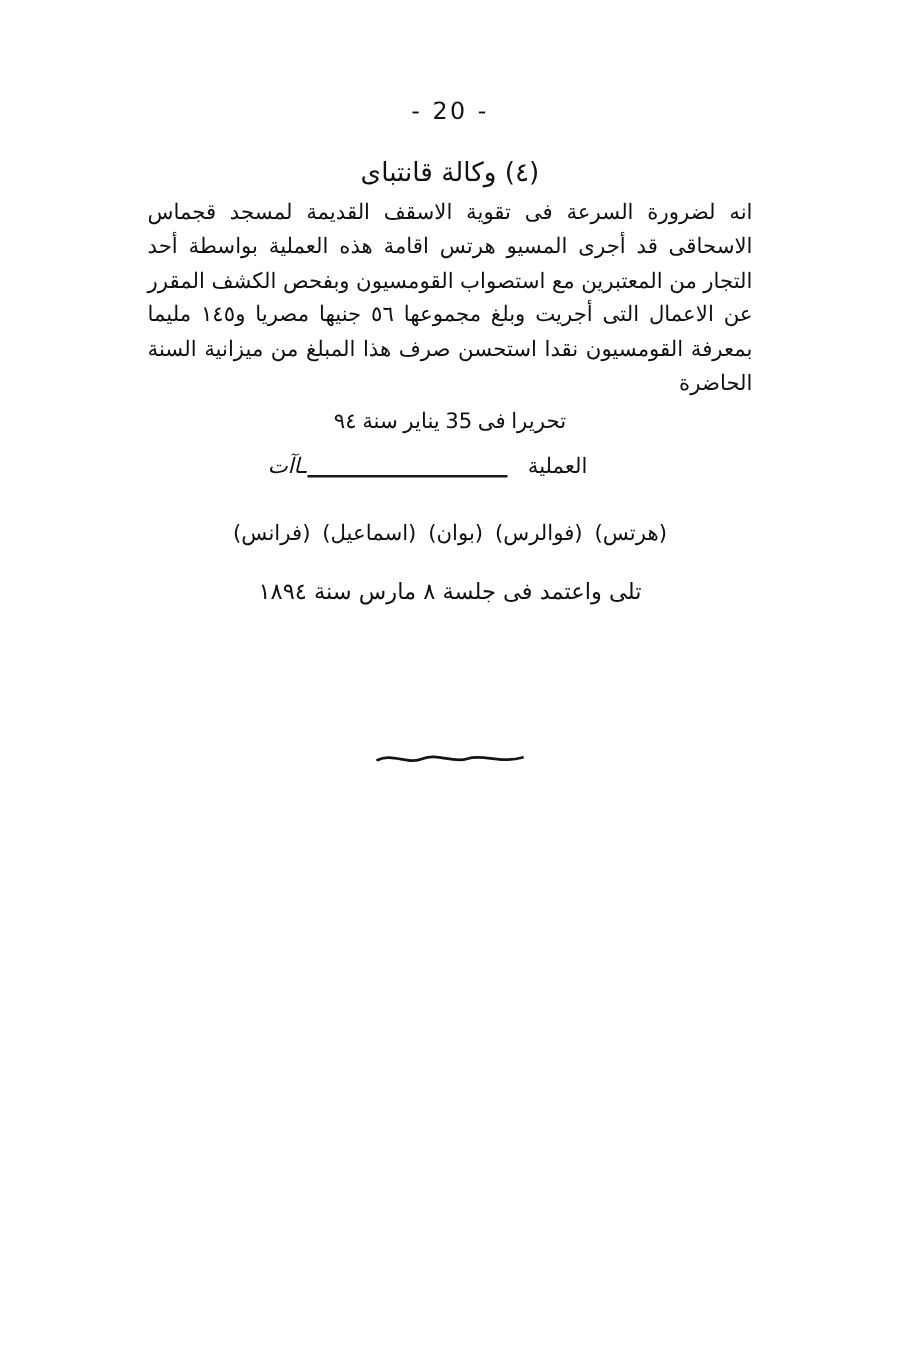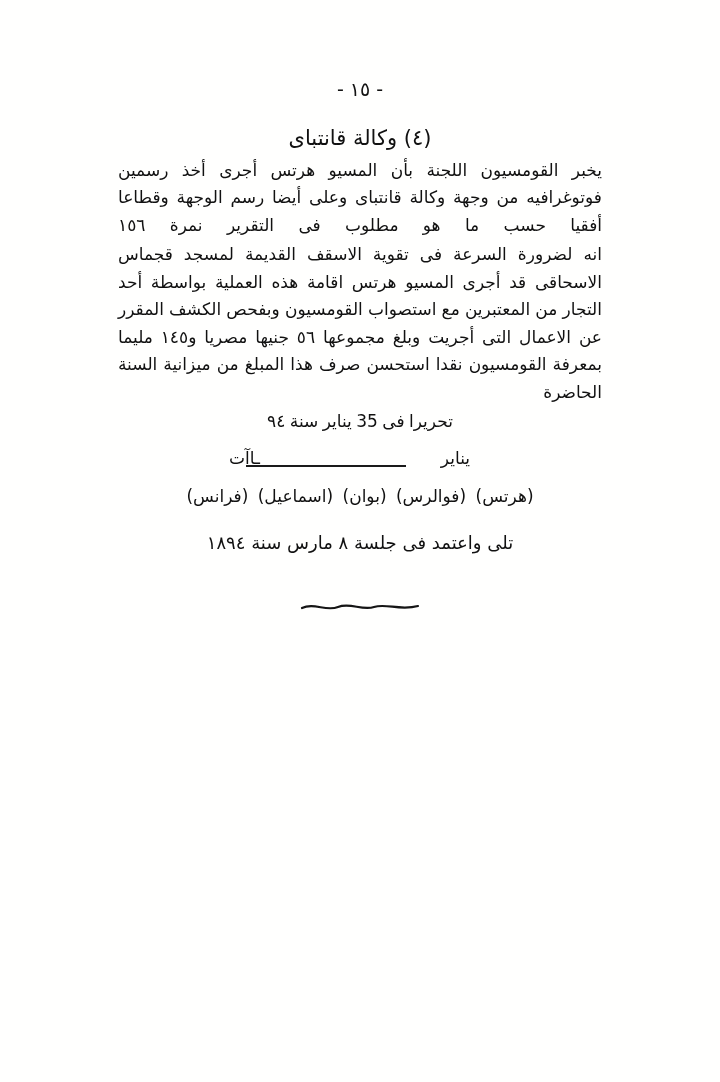--- a/index.html
+++ b/index.html
@@ -85,26 +85,27 @@
   }
   .sig-rule {
     position: absolute;
     right: 196px;
     top: 17px;
     width: 160px;
     border-bottom: 2px solid #1a1a1a;
   }
   .sig-suffix {
     position: absolute;
-    right: 342px;
+    right: 357px;
     top: 0;
+    font-style: italic;
   }
 
   .names-row {
-    margin-top: 10px;
+    margin-top: 26px;
     text-align: center;
     text-align-last: center;
     font-size: 17px;
     word-spacing: 4px;
     direction: rtl;
   }
 
   .closing-row {
     margin-top: 26px;
     text-align: center;
@@ -127,35 +128,34 @@
 
   .tight {
     letter-spacing: -0.4px;
   }
 </style>
 </head>
 <body>
 
 <div class="page">
 
-  <div class="page-number">- ١٥ -</div>
+  <div class="page-number">- 20 -</div>
 
   <div class="text-block">
 
     <div class="heading">(٤) وكالة قانتباى</div>
 
-    <p class="para">يخبر القومسيون اللجنة بأن المسيو هرتس أجرى أخذ رسمين فوتوغرافيه من وجهة وكالة قانتباى وعلى أيضا رسم الوجهة وقطاعا أفقيا حسب ما هو مطلوب فى التقرير نمرة ١٥٦</p>
 
 
     <p class="para">انه لضرورة السرعة فى تقوية الاسقف القديمة لمسجد قجماس الاسحاقى قد أجرى المسيو هرتس اقامة هذه العملية بواسطة أحد التجار من المعتبرين مع استصواب القومسيون وبفحص الكشف المقرر عن الاعمال التى أجريت وبلغ مجموعها ٥٦ جنيها مصريا و١٤٥ مليما بمعرفة القومسيون نقدا استحسن صرف هذا المبلغ من ميزانية السنة الحاضرة</p>
 
     <p class="para centered tight">تحريرا فى 35 يناير سنة ٩٤</p>
 
     <div class="sig-row">
-      <span class="sig-label">يناير</span>
+      <span class="sig-label">العملية</span>
       <span class="sig-rule"></span>
       <span class="sig-suffix">ـاآت</span>
     </div>
 
     <div class="names-row">(هرتس)  (فوالرس)  (بوان)  (اسماعيل)  (فرانس)</div>
 
     <div class="closing-row">تلى واعتمد فى جلسة ٨ مارس سنة ١٨٩٤</div>
 
   </div>
 

